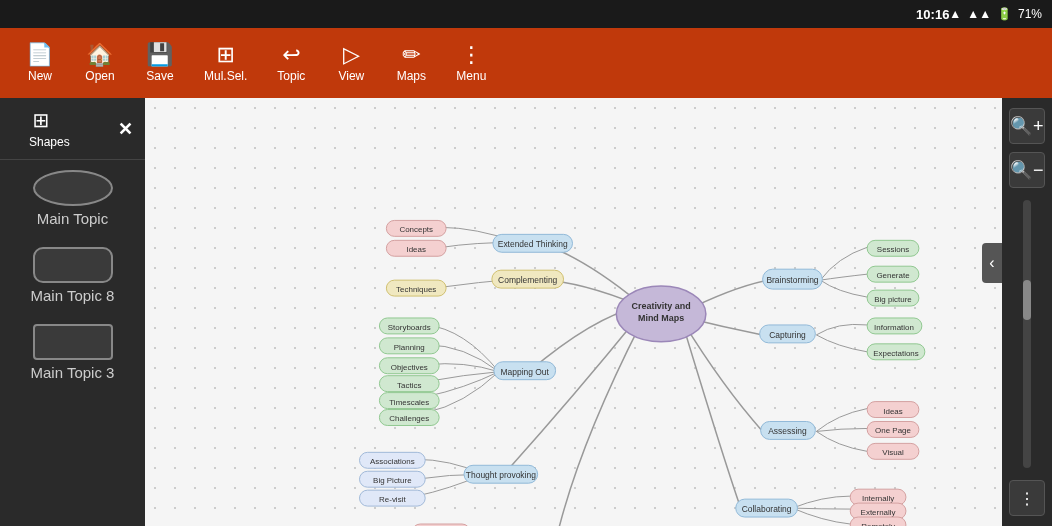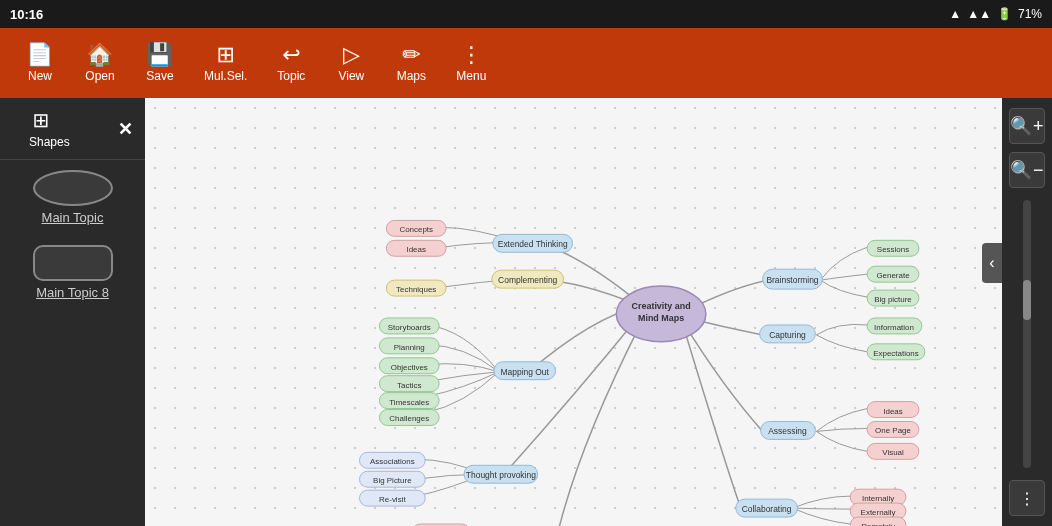--- a/index.html
+++ b/index.html
@@ -1,21 +1,21 @@
 <!DOCTYPE html>
 <html><head>
   <meta charset="utf-8">
   <style>
     * { margin: 0; padding: 0; box-sizing: border-box; }
     body { width: 1052px; height: 526px; background: #1a1a1a; font-family: Arial, sans-serif; overflow: hidden; position: relative; }
 
     
     .status-bar {
       position: absolute; top: 0; left: 0; right: 0; height: 28px;
-      background: #1a1a1a; display: flex; align-items: center; justify-content: space-between;
+      background: #1a1a1a; display: flex; align-items: center; justify-content: flex-end;
       padding: 0 10px; z-index: 10;
     }
     .status-time { color: white; font-size: 13px; font-weight: bold; }
     .status-icons { display: flex; align-items: center; gap: 6px; color: white; font-size: 12px; }
 
     
     .toolbar {
       position: absolute; top: 28px; left: 0; right: 0; height: 70px;
       background: #c0390b; display: flex; align-items: center; padding: 0 10px; gap: 0; z-index: 10;
     }
@@ -44,21 +44,21 @@
 
     .panel-section-title {
       color: white; font-size: 14px; font-weight: bold; padding: 10px 12px;
       border-bottom: 1px solid #444;
     }
 
     .shape-item {
       display: flex; flex-direction: column; align-items: center; padding: 10px 8px; gap: 4px;
       cursor: pointer;
     }
-    .shape-label { color: #ccc; font-size: 13px; text-decoration: underline; }
+    .shape-label { color: #ccc; font-size: 15px; }
 
     
     .shape-ellipse {
       width: 80px; height: 36px; border: 2px solid #888; border-radius: 50%;
       background: #3a3a3a;
     }
     
     .shape-rounded {
       width: 80px; height: 36px; border: 2px solid #888; border-radius: 10px;
       background: #3a3a3a;
@@ -172,20 +172,24 @@
   </div>
 
   <div class="shape-item">
     <div class="shape-ellipse"></div>
     <span class="shape-label">Main Topic</span>
   </div>
   <div class="shape-item">
     <div class="shape-rounded"></div>
     <span class="shape-label">Main Topic 8</span>
   </div>
+  <div class="shape-item">
+    <div class="shape-rect"></div>
+    <span class="shape-label">Main Topic 3</span>
+  </div>
 </div>
 
 <div class="canvas-area">
   <svg class="mindmap-svg" viewBox="0 0 760 430" xmlns="http://www.w3.org/2000/svg">
 
     <path d="M490,215 Q540,190 575,183" fill="none" stroke="#999" stroke-width="1.5"></path>
 
     <path d="M490,220 Q530,230 570,238" fill="none" stroke="#999" stroke-width="1.5"></path>
 
     <path d="M490,225 Q530,290 570,335" fill="none" stroke="#999" stroke-width="1.5"></path>

